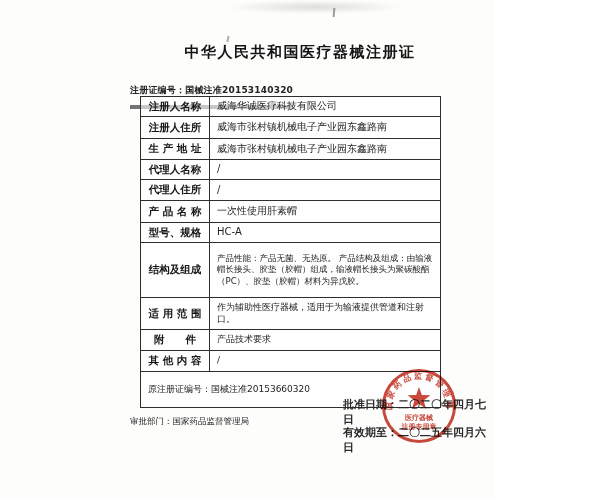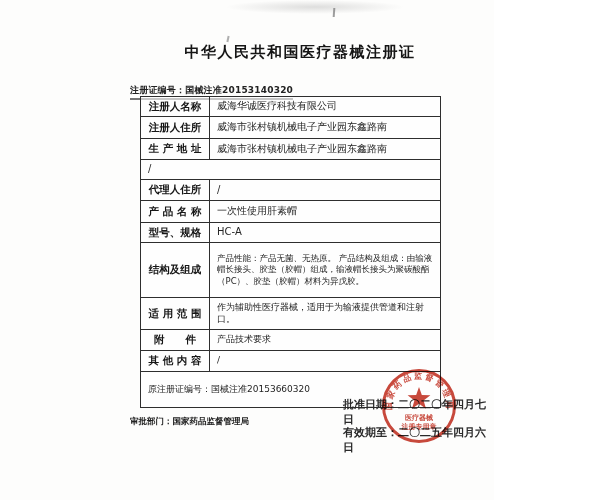--- a/index.html
+++ b/index.html
@@ -15,21 +15,21 @@
   .tick-mark{position:absolute;left:333px;top:8px;width:2px;height:9px;background:#6a6a6a;opacity:.65;transform:rotate(4deg);}
   .apos-mark{position:absolute;left:227px;top:36px;width:2px;height:6px;background:#7a7a7a;opacity:.6;transform:rotate(12deg);}
 
   .doc-title{
     position:absolute;top:43px;left:0;width:600px;text-align:center;
     font-size:15px;font-weight:bold;letter-spacing:1.5px;color:#151515;
   }
   .reg-no{
     position:absolute;left:130px;top:84px;
     font-size:9px;font-weight:bold;letter-spacing:.2px;
-    border-bottom:2px solid #737373;padding-bottom:1px;color:#222;
+    border-bottom:4px solid #737373;padding-bottom:8px;color:#222;
   }
   .cert-table{
     position:absolute;left:140px;top:96px;width:299px;
     border:1.5px solid #2e2e2e;background:rgba(255,255,255,.6);
   }
   .row{display:flex;box-sizing:border-box;border-top:1px solid #2e2e2e;}
   .row:first-child{border-top:none;}
   .cell-label{
     width:69px;flex:0 0 69px;box-sizing:border-box;
     border-right:1px solid #2e2e2e;
@@ -41,21 +41,21 @@
     flex:1;display:flex;align-items:center;
     padding:2px 4px 2px 7px;font-size:10px;line-height:1.25;color:#242424;
   }
   .h19{height:19px}.h22{height:22px}.h21{height:21px}.h20{height:20px}
   .h55{height:55px}.h32{height:32px}.h36{height:36px}
   .row.struct .cell-value{font-size:8.5px;line-height:11.5px;padding-right:5px;}
   .row.small-val .cell-value{font-size:9px;}
 
   .dept-line{
     position:absolute;left:130px;top:416px;
-    font-size:8.5px;font-weight:bold;color:#222;
+    font-size:8.5px;font-weight:normal;color:#222;
   }
   .date-line1{position:absolute;left:343px;top:397px;font-size:11px;font-weight:bold;color:#2a2a2a;}
   .date-line2{position:absolute;left:343px;top:425px;font-size:11px;font-weight:bold;color:#2a2a2a;}
 
   .stamp{
     position:absolute;left:381px;top:368px;width:76px;height:76px;
     mix-blend-mode:multiply;opacity:.92;
   }
 </style>
 </head>
@@ -78,20 +78,21 @@
     </div>
     <div class="row h22">
       <div class="cell-label">注册人住所</div>
       <div class="cell-value">威海市张村镇机械电子产业园东鑫路南</div>
     </div>
     <div class="row h21">
       <div class="cell-label">生 产 地 址</div>
       <div class="cell-value">威海市张村镇机械电子产业园东鑫路南</div>
     </div>
     <div class="row h20">
+      <div class="cell-label">代理人名称</div>
       <div class="cell-value">/</div>
     </div>
     <div class="row h21">
       <div class="cell-label">代理人住所</div>
       <div class="cell-value">/</div>
     </div>
     <div class="row h22">
       <div class="cell-label">产 品 名 称</div>
       <div class="cell-value">一次性使用肝素帽</div>
     </div>

